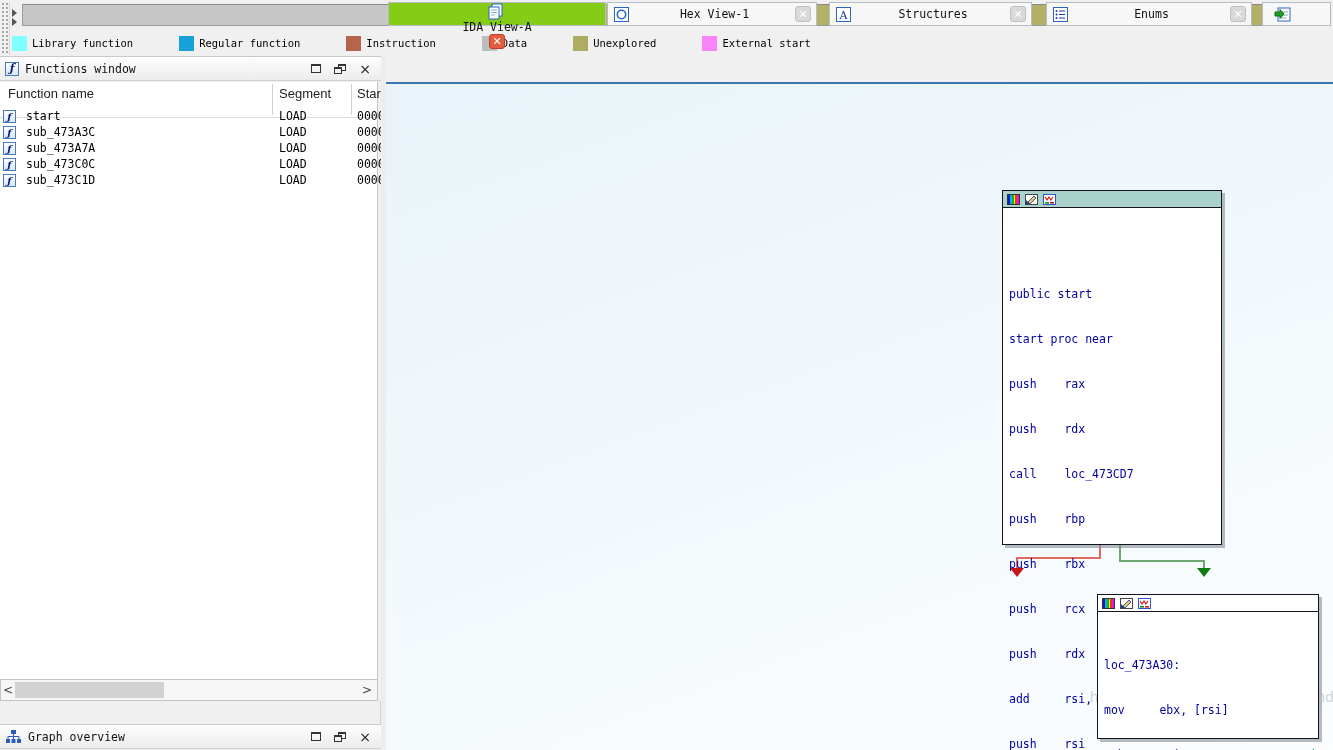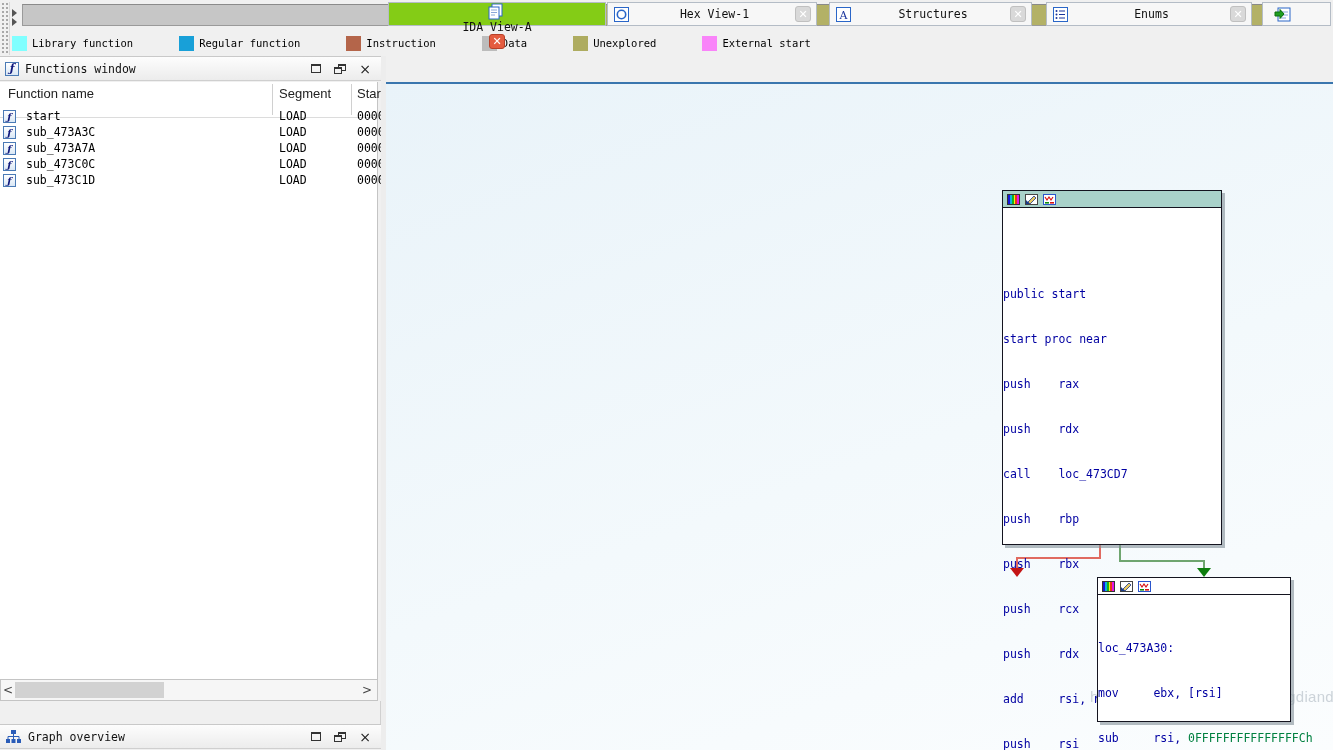--- a/index.html
+++ b/index.html
@@ -84,29 +84,29 @@
   
   .graph { position:absolute; left:386px; top:84px; right:0; bottom:0;
     background:linear-gradient(160deg,#e9f3f9 0%,#f3f9fc 55%,#fbfdfe 100%); overflow:hidden; }
   .edges { position:absolute; left:0; top:0; width:947px; height:666px; pointer-events:none; }
   .watermark { position:absolute; left:677px; top:604px; font-size:15px; color:#ccd3d9; letter-spacing:.3px;margin-left:27px; }
 
   .gnode { position:absolute; background:#fff; border:1px solid #14141f; box-shadow:3px 3px 0 rgba(130,144,152,.6); }
   .ntitle { height:17px; border-bottom:1px solid #14141f; display:flex; align-items:center; gap:5px; padding:0 4px; background:#fff; }
   .ntitle.sel { background:#a9d2ca; }
   .nbody { font-family:"DejaVu Sans Mono",monospace; font-size:11.5px; line-height:15px; color:#0000a2; white-space:pre; }
-  .cl { height:15px; }
+  .cl { height:15px; padding-left:6px; }
   .const { color:#008040; }
 
   .node-main { left:616px; top:106px; width:220px; height:355px; }
   .node-main .nbody { padding-top:49px; }
   .node-left { left:564px; top:493px; width:136px; height:41px; }
   .node-left .nbody { padding-top:3px; text-align:center; }
   .node-left .cl { padding-left:0; }
-  .node-right { left:711px; top:493px; width:194px; height:145px; }
+  .node-right { left:711px; top:510px; width:222px; height:145px; }
   .node-right .nbody { padding-top:16px; }
 
   .icon-palette { width:13px; height:11px; border:1px solid #333; flex:none;
     background:linear-gradient(90deg,#1515d8 0 22%,#0ab0e0 0 38%,#16b416 0 52%,#f2f215 0 66%,#e83812 0 82%,#e515e5 0); }
   .minisvg { flex:none; display:block; }
 </style>
 </head>
 <body>
 
 <div class="screen">

